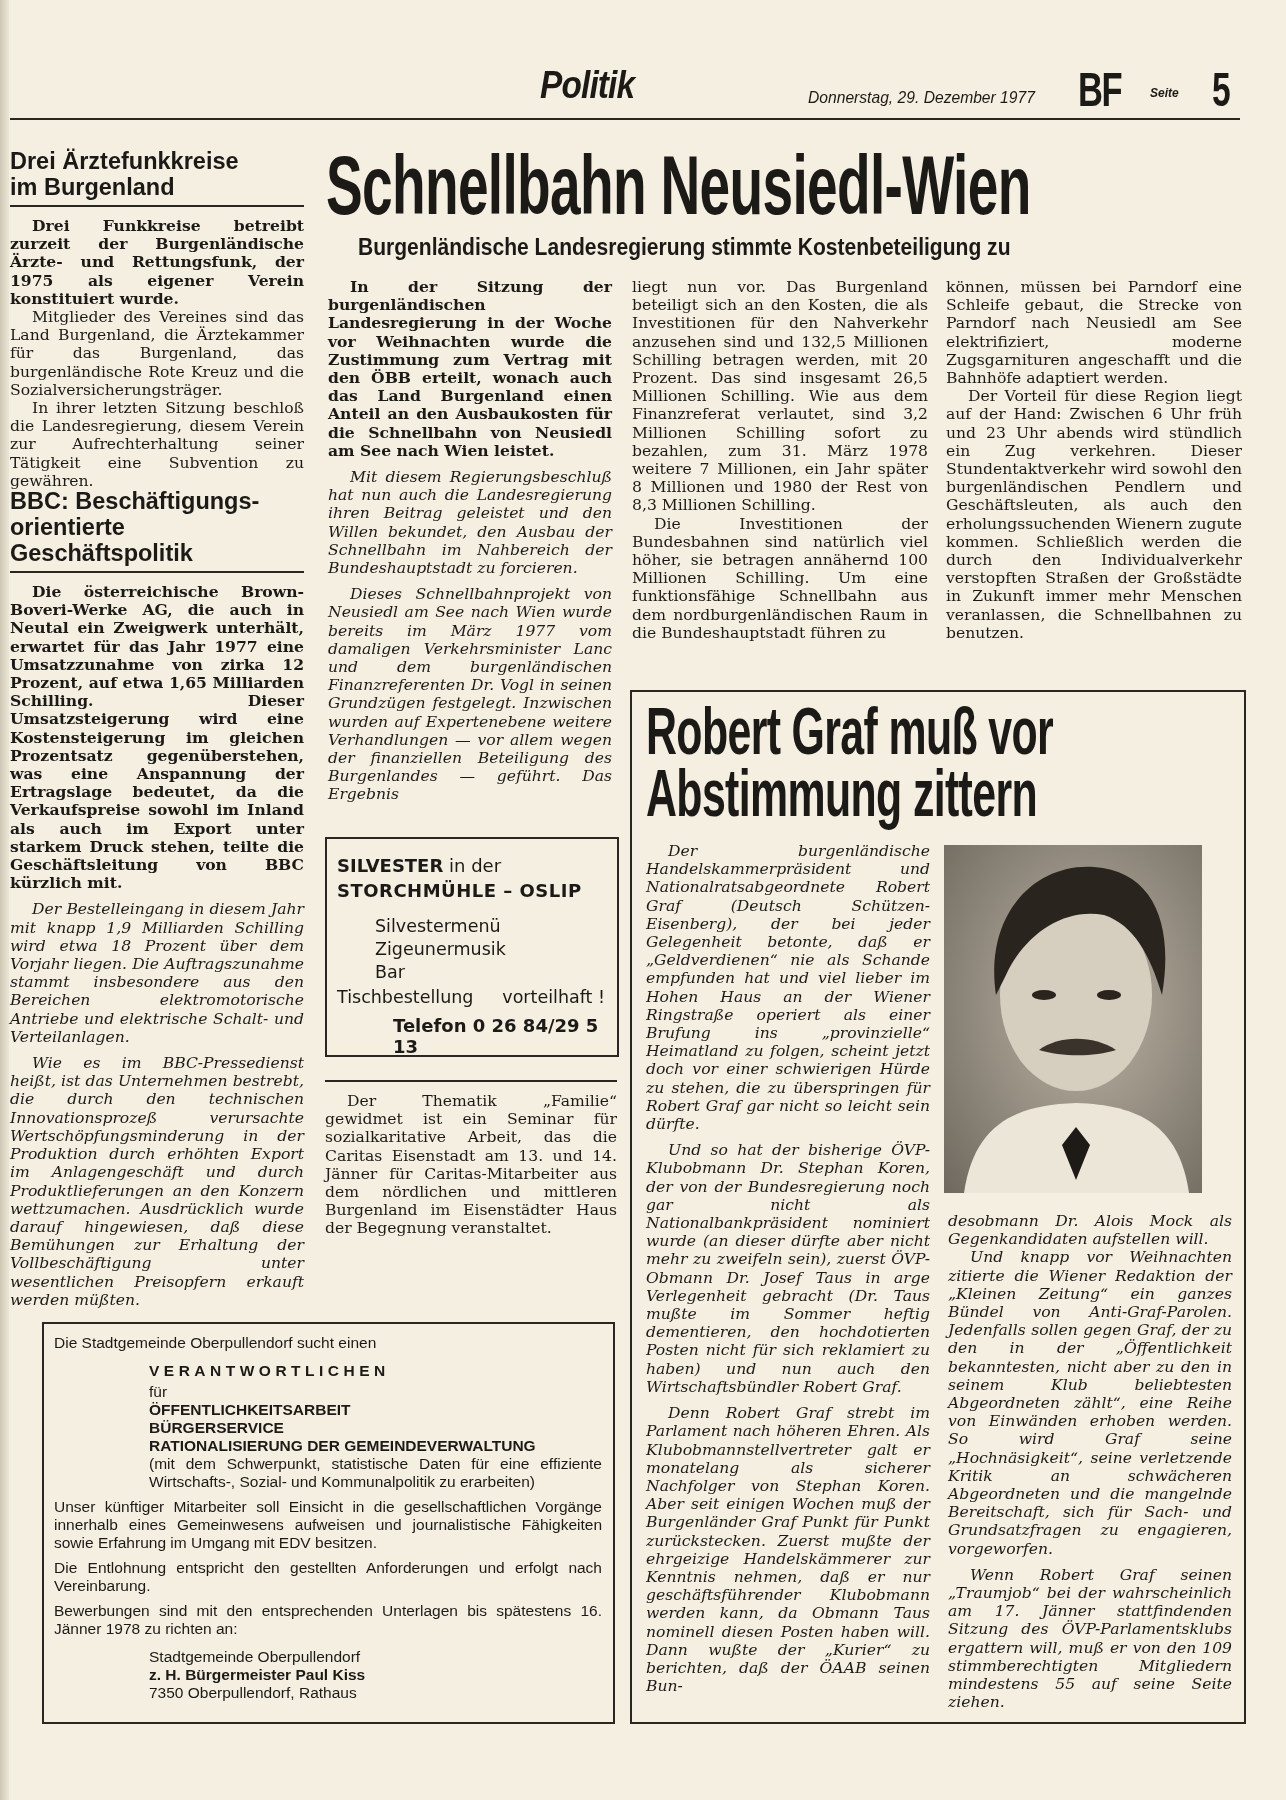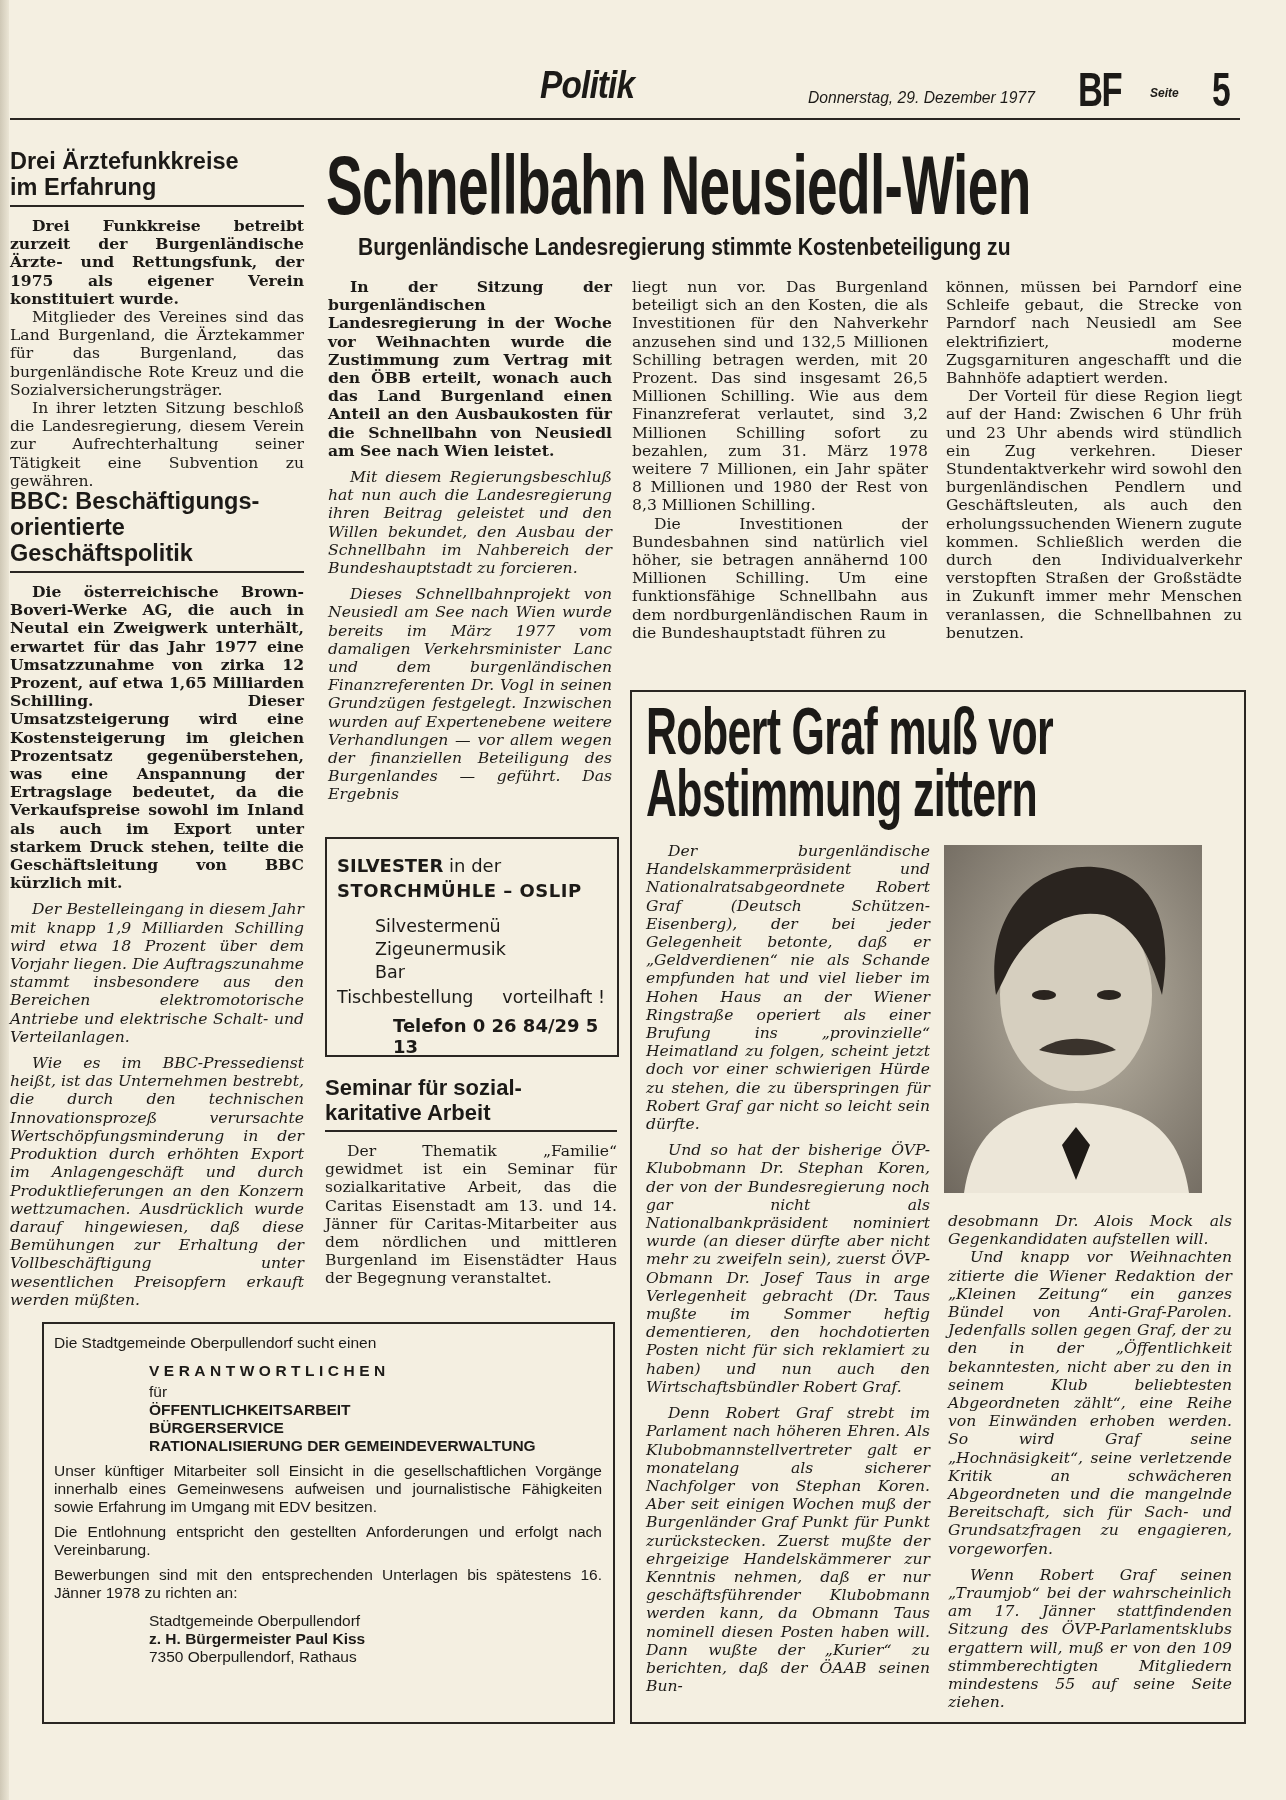--- a/index.html
+++ b/index.html
@@ -68,21 +68,21 @@
 <div class="abs hdr-section sans">Politik</div>
 <div class="abs hdr-date sans">Donnerstag, 29. Dezember 1977</div>
 <div class="abs hdr-brand sans">BF</div>
 <div class="abs hdr-seite sans">Seite</div>
 <div class="abs hdr-pageno sans">5</div>
 <div class="abs rule-top"></div>
 
 <div class="abs" style="left:10px; top:148px; width:294px;">
   <div class="h-left">
     <div>Drei Ärztefunkkreise</div>
-    <div>im Erfahrung</div>
+    <div>im Burgenland</div>
   </div>
   <div class="hrule" style="margin-top:5px;"></div>
   <div class="col" style="margin-top:10px;">
     <p class="bold">Drei Funkkreise betreibt zurzeit der Burgenländische Ärzte- und Rettungsfunk, der 1975 als eigener Verein konstituiert wurde.</p>
     <p>Mitglieder des Vereines sind das Land Burgenland, die Ärztekammer für das Burgenland, das burgenländische Rote Kreuz und die Sozialversicherungsträger.</p>
     <p>In ihrer letzten Sitzung beschloß die Landesregierung, diesem Verein zur Aufrechterhaltung seiner Tätigkeit eine Subvention zu gewähren.</p>
   </div>
 </div>
 
 <div class="abs" style="left:10px; top:488px; width:294px;">
@@ -127,38 +127,35 @@
     <div>Bar</div>
   </div>
   <div class="tisch">
     <span>Tischbestellung</span>
     <span>vorteilhaft !</span>
   </div>
   <div class="tel">Telefon  0 26 84/29 5 13</div>
 </div>
 
 <div class="abs" style="left:325px; top:1075px; width:292px;">
-  <div class="h-left" style="font-size:22px; line-height:25px;">
-    <div>Seminar für sozial-</div>
-    <div>karitative Arbeit</div>
-  </div>
   <div class="hrule" style="margin-top:5px;"></div>
   <div class="col" style="margin-top:10px;">
     <p>Der Thematik „Familie“ gewidmet ist ein Seminar für sozialkaritative Arbeit, das die Caritas Eisenstadt am 13. und 14. Jänner für Caritas-Mitarbeiter aus dem nördlichen und mittleren Burgenland im Eisenstädter Haus der Begegnung veranstaltet.</p>
   </div>
 </div>
 
 <div class="abs ad ad-job">
   <div class="inner">
     <div>Die Stadtgemeinde Oberpullendorf sucht einen</div>
     <div class="ind spaced">VERANTWORTLICHEN</div>
     <div class="ind" style="margin-top:3px">für</div>
     <div class="ind caps">ÖFFENTLICHKEITSARBEIT</div>
     <div class="ind caps">BÜRGERSERVICE</div>
     <div class="ind caps">RATIONALISIERUNG DER GEMEINDEVERWALTUNG</div>
+    <div class="ind" style="text-align:justify">(mit dem Schwerpunkt, statistische Daten für eine effiziente Wirtschafts-, Sozial- und Kommunalpolitik zu erarbeiten)</div>
     <div class="para">Unser künftiger Mitarbeiter soll Einsicht in die gesellschaftlichen Vorgänge innerhalb eines Gemeinwesens aufweisen und journalistische Fähigkeiten sowie Erfahrung im Umgang mit EDV besitzen.</div>
     <div class="para">Die Entlohnung entspricht den gestellten Anforderungen und erfolgt nach Vereinbarung.</div>
     <div class="para">Bewerbungen sind mit den entsprechenden Unterlagen bis spätestens 16. Jänner 1978 zu richten an:</div>
     <div class="ind" style="margin-top:10px">
       <div>Stadtgemeinde Oberpullendorf</div>
       <div class="caps">z. H. Bürgermeister Paul Kiss</div>
       <div>7350 Oberpullendorf, Rathaus</div>
     </div>
   </div>
 </div>

